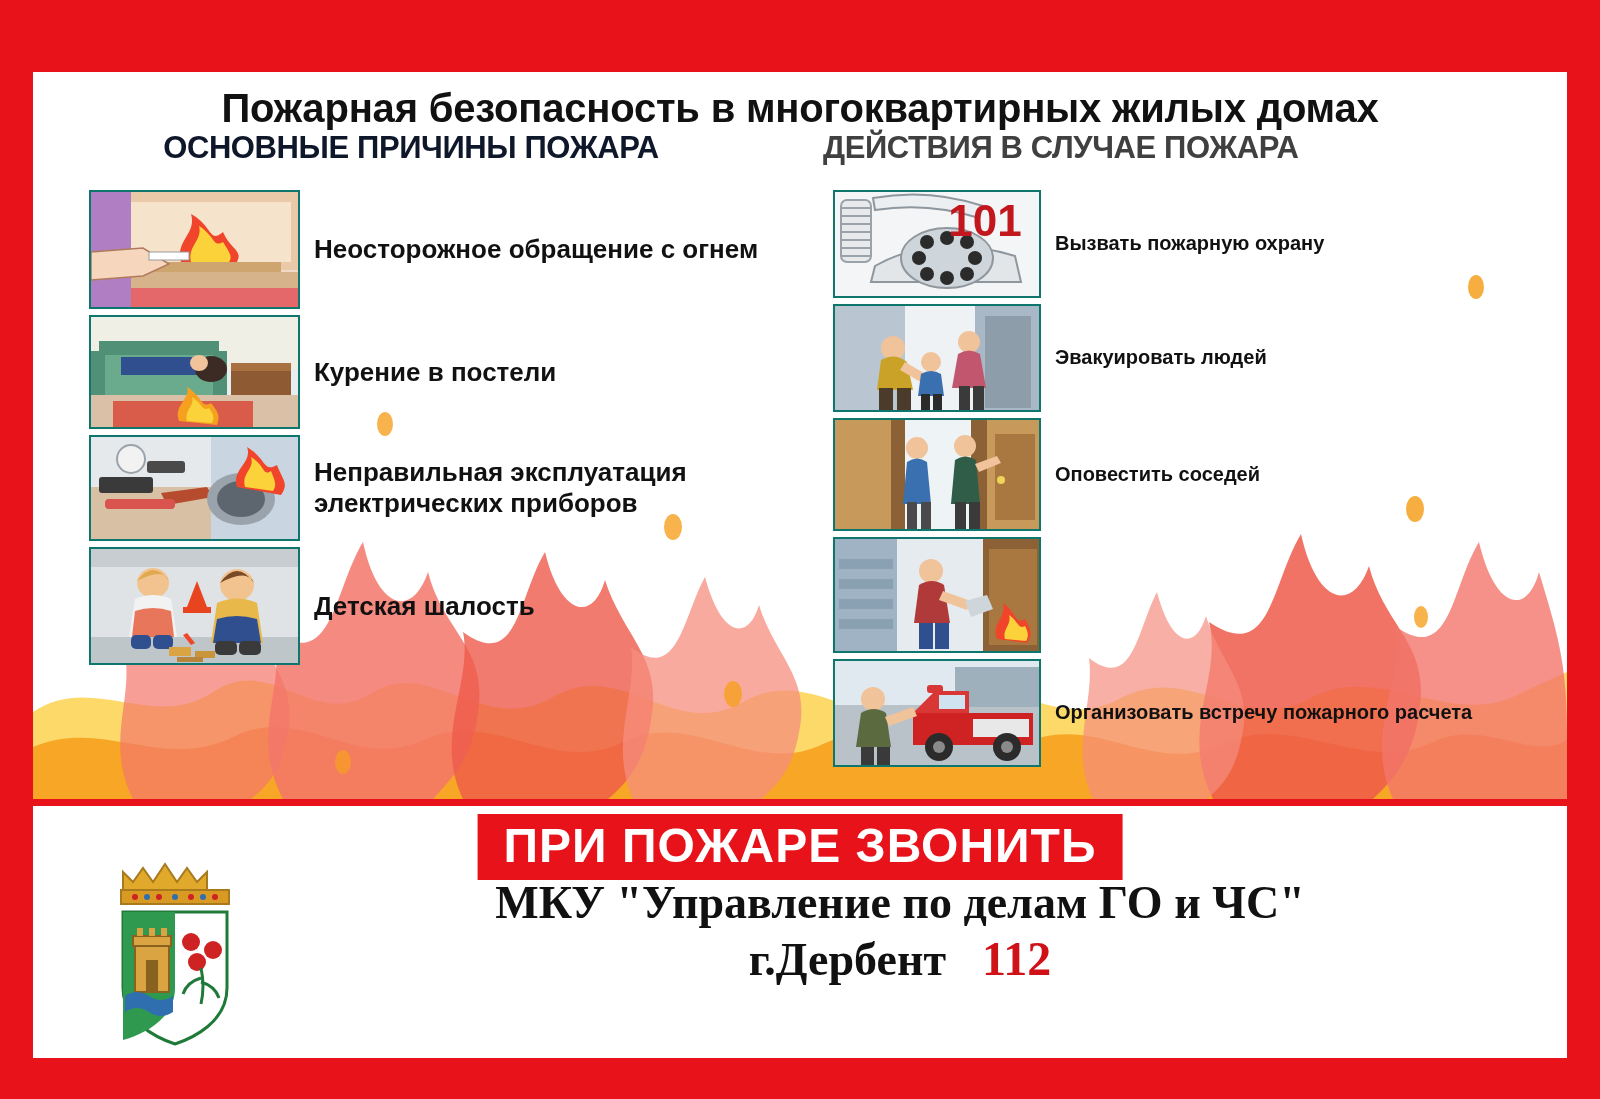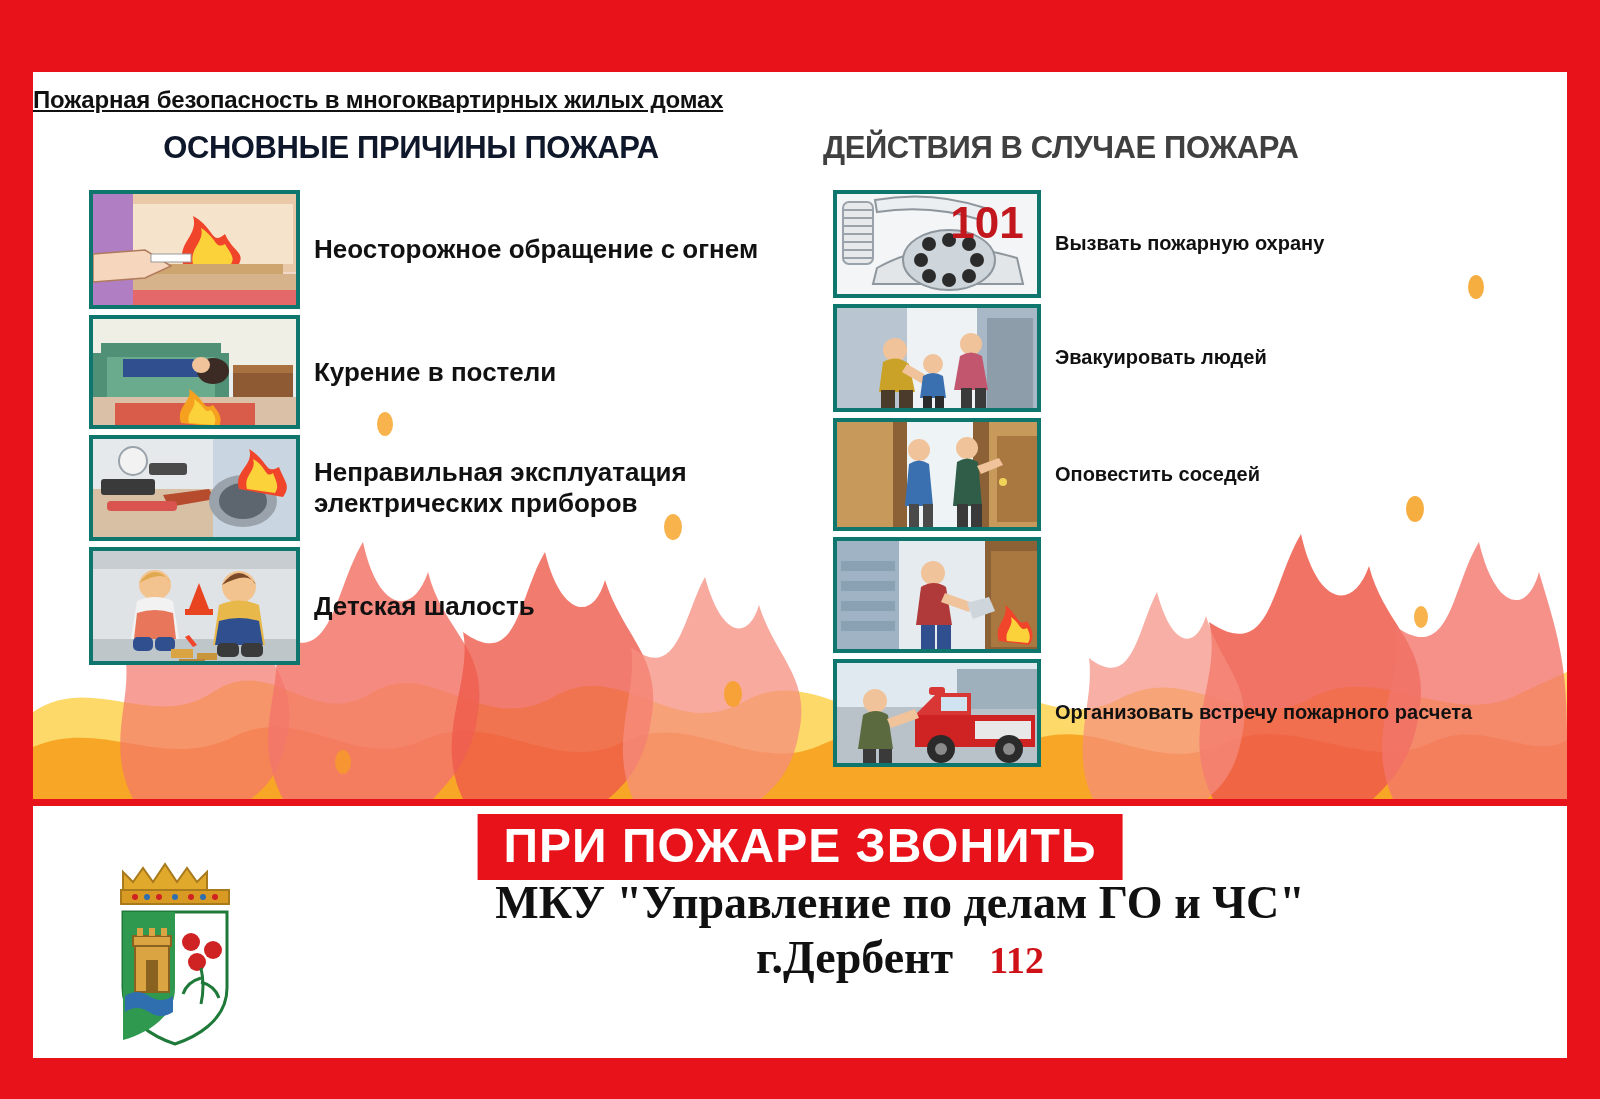--- a/index.html
+++ b/index.html
@@ -26,27 +26,26 @@
   
   .flames {
     position: absolute;
     left: 0; bottom: 0;
     width: 100%; height: 100%;
     pointer-events: none;
   }
   .title-main {
     position: absolute;
     top: 14px; left: 0; width: 100%;
-    text-align: left;
-    font-size: 24px;
+    text-align: center;
+    font-size: 40px;
     font-weight: bold;
     color: #111;
     letter-spacing: -0.2px;
     z-index: 5;
-    text-decoration: underline;
   }
   .col-head {
     position: absolute;
     top: 58px;
     font-size: 31px;
     font-weight: bold;
     z-index: 5;
     letter-spacing: -0.4px;
   }
   .col-head.left { left: 18px; width: 720px; text-align: center; color: #0f172a; }
@@ -59,21 +58,21 @@
   .col.left { left: 20px; top: 118px; width: 760px; padding-left: 36px; }
   .col.right { left: 800px; top: 118px; width: 720px; }
 
   .row {
     display: flex;
     align-items: center;
     margin-bottom: 6px;
   }
   .thumb {
     flex: 0 0 auto;
-    border: 4px solid #0f766e;
+    border: 2px solid #0f766e;
     background: #dfe6ea;
     overflow: hidden;
     position: relative;
     text-align: center;
   }
   .row-text {
     font-size: 26px;
     font-weight: bold;
     color: #111;
     line-height: 1.18;
@@ -113,21 +112,21 @@
     color: #111;
   }
   .org-line2 {
     font-size: 46px;
     font-weight: bold;
     color: #111;
     margin-top: 2px;
   }
   .org-num {
     color: #cf1118;
-    font-size: 38px;
+    font-size: 48px;
     font-weight: bold;
     margin-left: 36px;
   }
   .emblem {
     position: absolute;
     left: 72px; top: 40px;
     width: 140px; height: 200px;
   }
 </style>
 </head>

